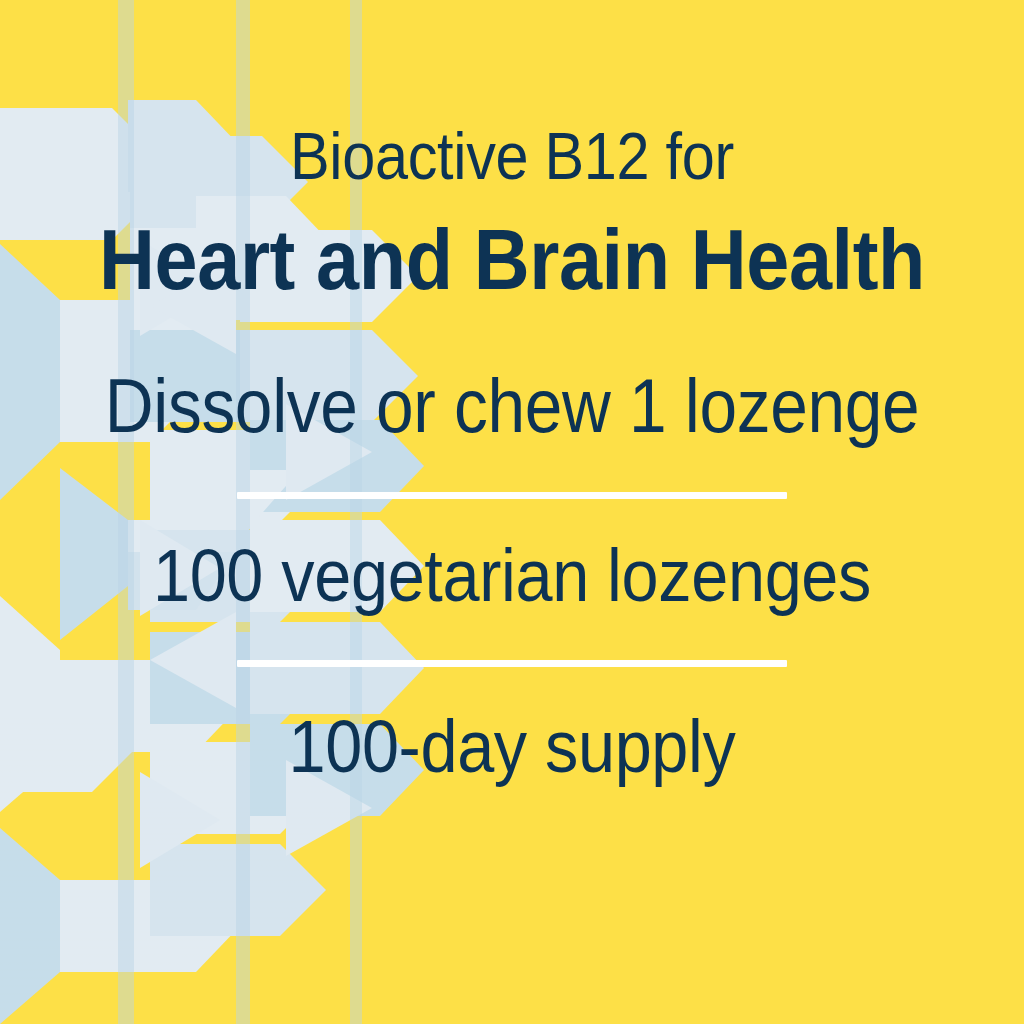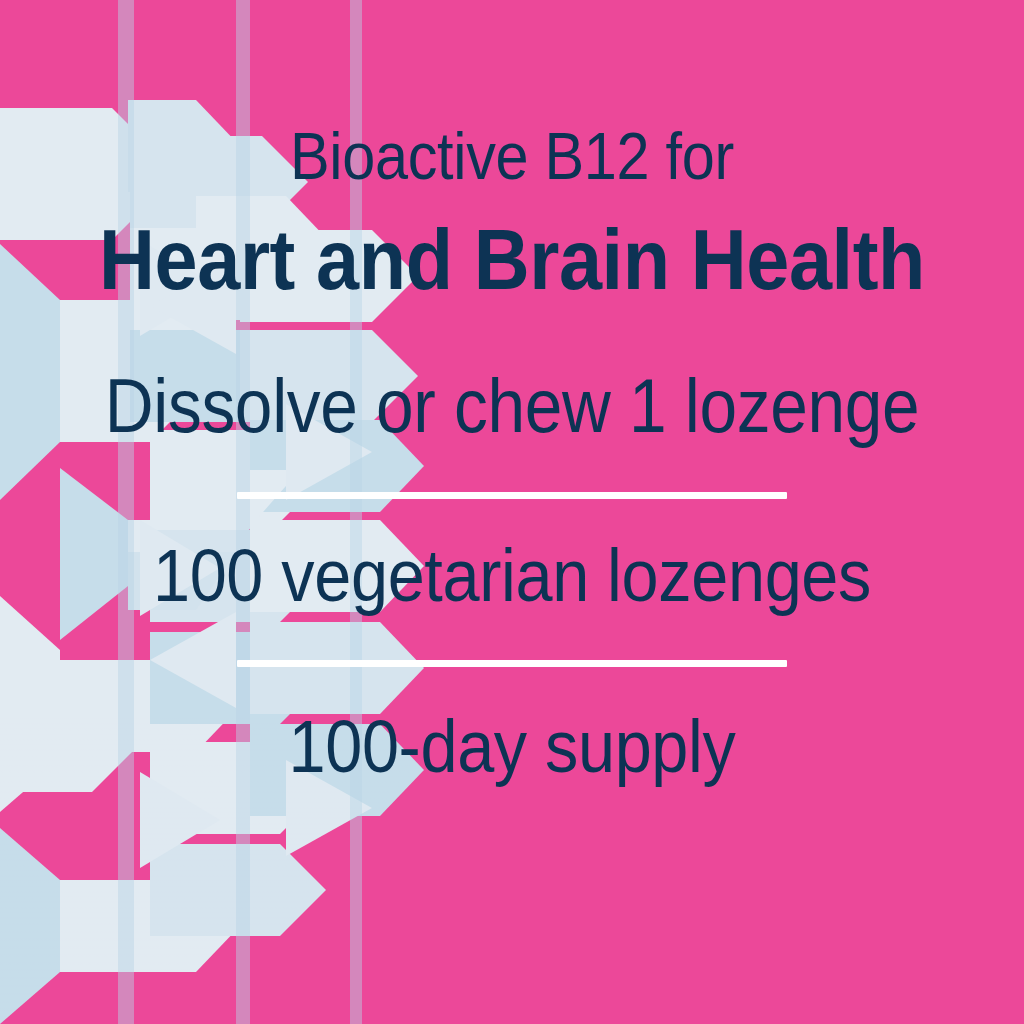--- a/index.html
+++ b/index.html
@@ -102,21 +102,21 @@
   #line-supply {
     margin-top:43px;
     font-size:74px;
     font-weight:400;
     transform:scaleX(0.90);
   }
 </style>
 </head>
 <body style="background: rgb(169, 203, 226);">
 
-<div id="panel" style="background: #ec4899;">
+<div id="panel" style="background: #fde047;">
 
   <svg id="pattern-layer" viewBox="0 0 1024 1024" width="1024" height="1024" xmlns="http://www.w3.org/2000/svg" aria-hidden="true">
 
     <defs>
 
       <linearGradient id="fadeRight" x1="0" y1="0" x2="1" y2="0">
         <stop offset="0" stop-color="#ffffff" stop-opacity="1"></stop>
         <stop offset="0.62" stop-color="#ffffff" stop-opacity="1"></stop>
         <stop offset="0.82" stop-color="#ffffff" stop-opacity="0.55"></stop>
         <stop offset="1" stop-color="#ffffff" stop-opacity="0"></stop>

